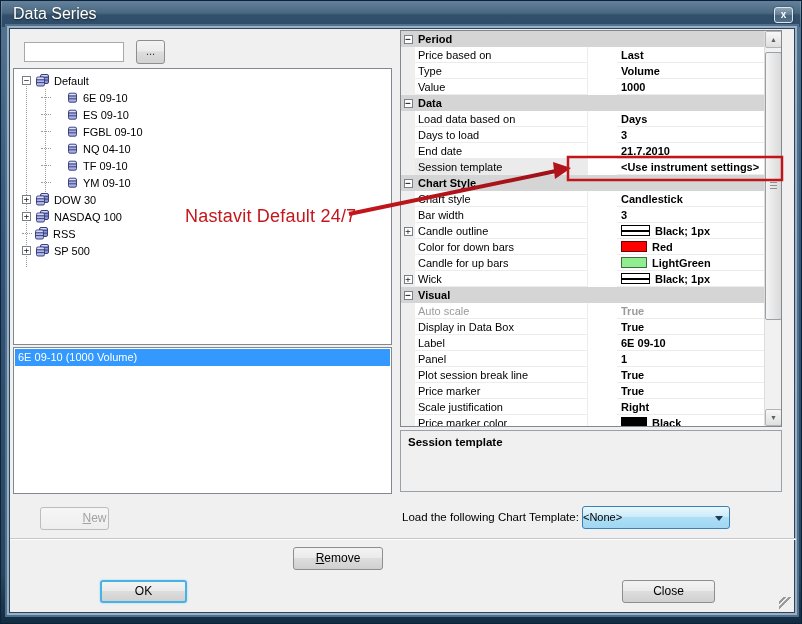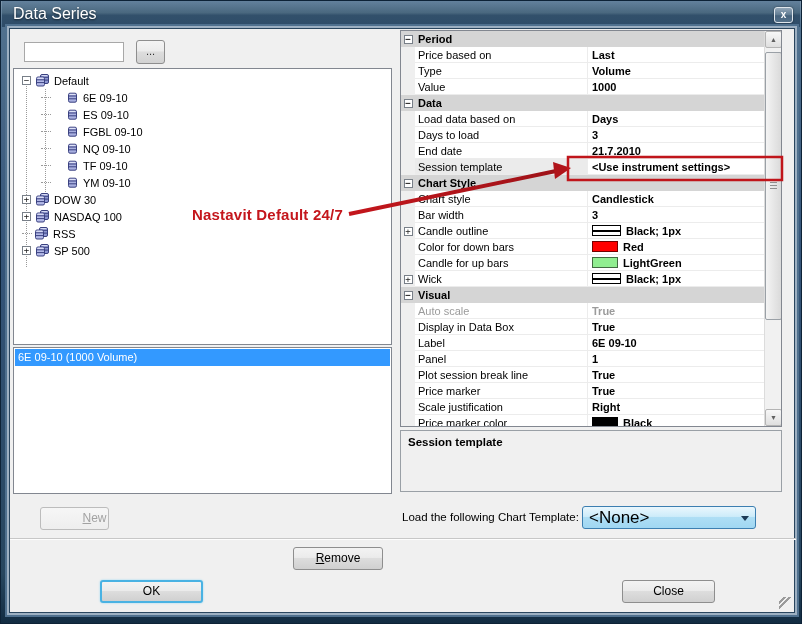--- a/index.html
+++ b/index.html
@@ -34,42 +34,42 @@
   .trow.lvl1{padding-left:27px;}
   .xbox{width:9px;height:9px;border:1px solid #787f88;background:#fff;font-size:9px;line-height:7px;
     text-align:center;color:#222;margin-right:4px;flex:0 0 9px;font-family:"DejaVu Sans Mono",monospace;}
   .xbox-spacer{width:9px;height:9px;margin-right:4px;flex:0 0 9px;}
   .stub{width:10px;border-top:1px dotted #9a9a9a;margin-right:2px;flex:0 0 10px;}
   .dbicon{display:inline-flex;align-items:center;margin-right:4px;}
   .tlabel{white-space:nowrap;}
   .vline{position:absolute;border-left:1px dotted #9a9a9a;}
 
   
-  .annotation{position:absolute;left:182px;top:177px;font-size:15px;font-weight:bold;letter-spacing:.2px;}
+  .annotation{position:absolute;left:175px;top:177px;font-size:18px;font-weight:normal;letter-spacing:.2px;}
   .overlay{position:absolute;left:0;top:0;width:786px;height:585px;pointer-events:none;z-index:50;}
 
   
   .series-list{position:absolute;left:3px;top:318px;width:379px;height:147px;background:#fff;border:1px solid #828790;
     padding:1px;overflow:hidden;}
   .list-item{height:17px;font-size:11px;line-height:17px;padding-left:3px;white-space:nowrap;}
   .list-item.selected{background:#3399ff;color:#fff;}
 
   
   .pgrid{position:absolute;left:390px;top:1px;width:382px;height:397px;background:#fff;border:1px solid #828790;
     overflow:hidden;}
   .pg-rows{position:absolute;left:0;top:0;width:363px;}
   .pg-row{display:flex;height:16px;font-size:11px;align-items:stretch;cursor:default;}
   .pg-row.cat{background:#d5d5d5;font-weight:bold;}
   .pg-gutter{flex:0 0 14px;display:flex;align-items:center;justify-content:center;background:#efefef;}
   .pg-row.cat .pg-gutter{background:transparent;}
   .pg-name{flex:0 0 173px;display:flex;align-items:center;padding-left:3px;border-right:1px solid #ececec;
     border-bottom:1px solid #ececec;white-space:nowrap;overflow:hidden;}
   .pg-row.cat .pg-name{flex:1 1 auto;border:none;font-weight:bold;}
   .pg-val{flex:1 1 auto;display:flex;align-items:center;padding-left:4px;font-weight:bold;
-    border-bottom:1px solid #ececec;white-space:nowrap;overflow:hidden;}
+    border-bottom:1px solid #ececec;white-space:nowrap;overflow:hidden;margin-left:29px;}
   .pg-row.disabled .pg-name,.pg-row.disabled .pg-val{color:#9b9b9b;font-weight:bold;}
   .pg-row.disabled .pg-name{font-weight:normal;}
   .pg-row.selrow .pg-name{background:#ebebeb;}
   .swatch{width:26px;height:11px;border:1px solid rgba(0,0,0,.55);margin-right:5px;flex:0 0 26px;}
   .swatch.line{width:29px;flex-basis:29px;border:1px solid #000;
     background:linear-gradient(180deg,#fff 0 4px,#000 4px 6px,#fff 6px 100%);}
   .pg-xbox{width:9px;height:9px;border:1px solid #787f88;background:#fff;font-size:9px;line-height:7px;
     text-align:center;color:#222;font-family:"DejaVu Sans Mono",monospace;}
 
   
@@ -89,27 +89,27 @@
   .desc-title{font-size:11.5px;font-weight:bold;margin-bottom:3px;}
   .desc-body{font-size:11.5px;color:#111;}
 
   
   .btn{position:absolute;height:23px;border:1px solid #8e8e8e;border-radius:3px;font-size:12px;color:#000;
     background:linear-gradient(180deg,#f3f3f3 0%,#ebebeb 45%,#dddddd 50%,#d0d0d0 100%);text-align:center;
     line-height:21px;cursor:pointer;font-family:"Liberation Sans",sans-serif;}
   .btn.disabled{color:#a2a2a2;border-color:#bcbcbc;background:linear-gradient(180deg,#f6f6f6,#eeeeee);cursor:default;padding-left:40px;}
   .btn-new{left:30px;top:478px;width:69px;}
   .btn-remove{left:283px;top:478px;width:90px;margin-top:40px;}
-  .btn-ok{left:90px;top:551px;width:103px;border:2px solid #49b2e3;line-height:19px;
+  .btn-ok{left:90px;top:551px;width:87px;border:2px solid #49b2e3;line-height:19px;
     box-shadow:0 0 2px #8ed5f2;}
   .btn-close{left:612px;top:551px;width:93px;}
   .ct-label{position:absolute;left:392px;top:477px;height:23px;line-height:23px;font-size:11.5px;color:#000;}
-  .combo{position:absolute;left:572px;top:477px;width:174px;height:23px;border:1px solid #3c7fb1;border-radius:3px;
+  .combo{position:absolute;left:572px;top:477px;width:148px;height:23px;border:1px solid #3c7fb1;border-radius:3px;
     background:linear-gradient(180deg,#eaf7fd 0%,#cdecfa 45%,#aedef5 50%,#a0d7f2 100%);
-    font-size:17px;line-height:21px;padding-left:6px;cursor:pointer;}
+    font-size:11px;line-height:21px;cursor:pointer;}
   .combo-arrow{position:absolute;right:6px;top:9px;width:0;height:0;border-left:4px solid transparent;
     border-right:4px solid transparent;border-top:5px solid #1c3b57;}
   .divider{position:absolute;left:0;top:509px;width:786px;height:2px;
     border-top:1px solid #c7c7c7;border-bottom:1px solid #fdfdfd;}
   .resize-grip{position:absolute;right:3px;bottom:3px;width:12px;height:12px;
     background:
       linear-gradient(135deg,transparent 0 7px,#9a9a9a 7px 9px,transparent 9px) ,
       linear-gradient(135deg,transparent 0 3px,#9a9a9a 3px 5px,transparent 5px);}
 </style>
 </head>
@@ -182,21 +182,21 @@
         <div class="trow lvl1">
           <span class="stub"></span>
           <span class="xbox-spacer"></span>
           <span class="dbicon">
             <svg width="13" height="12" viewBox="0 0 13 12">
               <rect x="2.5" y="1.2" width="8" height="9" rx="1.5" fill="#a9b0e0" stroke="#3a4180"></rect>
               <path d="M3 4h7M3 6.8h7" stroke="#3a4180" stroke-width="1" fill="none"></path>
               <path d="M3.5 2.4h6" stroke="#e6e9fa" stroke-width="1" fill="none"></path>
             </svg>
           </span>
-          <span class="tlabel">NQ 09-10</span>
+          <span class="tlabel">NQ 04-10</span>
         </div>
         <div class="trow lvl1">
           <span class="stub"></span>
           <span class="xbox-spacer"></span>
           <span class="dbicon">
             <svg width="13" height="12" viewBox="0 0 13 12">
               <rect x="2.5" y="1.2" width="8" height="9" rx="1.5" fill="#a9b0e0" stroke="#3a4180"></rect>
               <path d="M3 4h7M3 6.8h7" stroke="#3a4180" stroke-width="1" fill="none"></path>
               <path d="M3.5 2.4h6" stroke="#e6e9fa" stroke-width="1" fill="none"></path>
             </svg>

